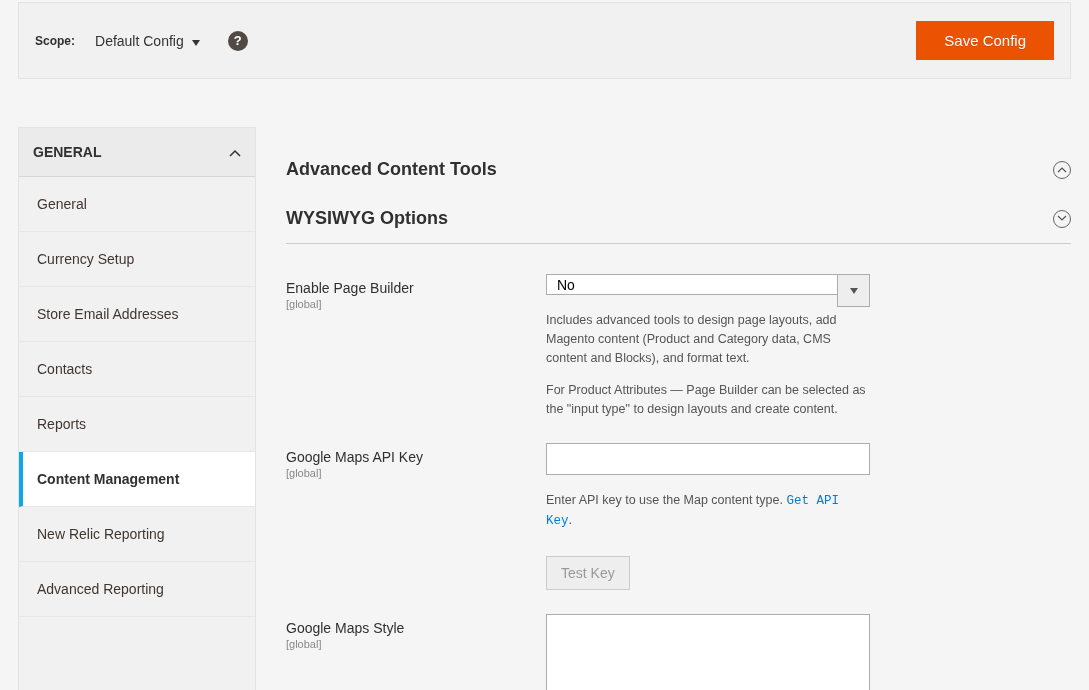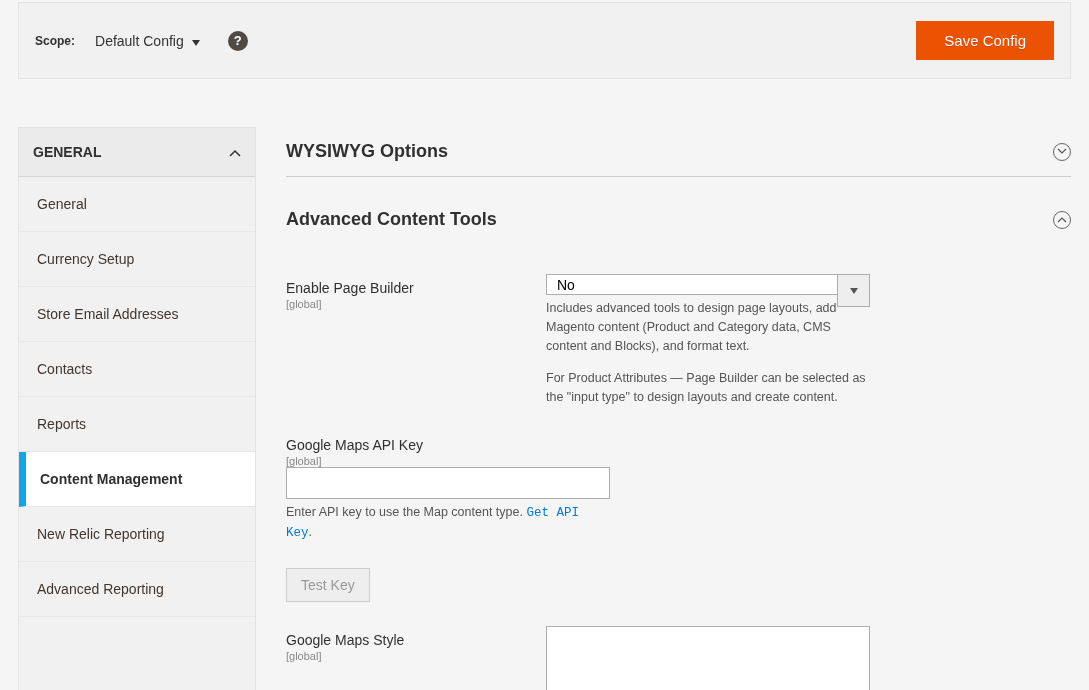--- a/index.html
+++ b/index.html
@@ -33,21 +33,21 @@
   background: #ebebeb; border-bottom: 1px solid #d6d6d6;
   padding: 16px 14px; font-weight: 700; font-size: 14px; color: #303030;
   text-transform: uppercase; display: flex; align-items: center;
   justify-content: space-between; cursor: pointer;
 }
 .sidebar-item {
   padding: 19px 18px; font-size: 14px; color: #41362f;
   border-bottom: 1px solid #e7e7e7; cursor: pointer;
 }
 .sidebar-item.active {
-  background: #fff; border-left: 7px solid #0ea5e9;
+  background: #fff; border-left: 4px solid #0ea5e9;
   font-weight: 600; padding-left: 14px; color: #303030;
 }
 .main { flex: 1; }
 .accordion-head {
   display: flex; align-items: center; justify-content: space-between;
   padding: 14px 0; border-bottom: 1px solid #ccc; cursor: pointer;
 }
 .accordion-title { font-size: 18px; font-weight: 700; color: #303030; }
 .accordion-icon {
   width: 18px; height: 18px; border: 1px solid #666; border-radius: 50%;
@@ -71,21 +71,21 @@
   position: absolute; top: 0; right: 0; width: 33px; height: 33px;
   background: #eee; border: 1px solid #adadad;
   display: flex; align-items: center; justify-content: center;
   pointer-events: none;
 }
 input[type=text], textarea {
   width: 100%; border: 1px solid #adadad; padding: 7px 10px;
   font-size: 14px; font-family: inherit;
 }
 textarea { height: 100px; resize: both; }
-.field-note { font-size: 12.5px; color: #555; margin-top: 4px; line-height: 1.5; }
+.field-note { font-size: 12.5px; color: #555; margin-top: 16px; line-height: 1.5; }
 .field-note a { color: #007bdb; text-decoration: none; font-family: Liberation Mono, monospace; }
 .test-btn {
   background: #eee; border: 1px solid #ccc; color: #999;
   padding: 8px 14px; font-size: 14px; cursor: not-allowed; text-align: right;
 }
 svg.chev { width: 12px; height: 8px; }
 svg.caret-sm { width: 8px; height: 6px; }
 svg.circle-chev { width: 10px; height: 7px; }
 </style>
 </head>
@@ -121,34 +121,34 @@
     <div class="sidebar-item">Store Email Addresses</div>
     <div class="sidebar-item">Contacts</div>
     <div class="sidebar-item">Reports</div>
     <div class="sidebar-item active">Content Management</div>
     <div class="sidebar-item">New Relic Reporting</div>
     <div class="sidebar-item">Advanced Reporting</div>
   </div>
 
   <div class="main">
 
+    <div class="accordion-head" style="border-bottom:none;margin-top:18px;">
+      <span class="accordion-title">Advanced Content Tools</span>
+      <span class="accordion-icon">
+        <svg class="circle-chev" viewBox="0 0 10 7">
+            <path d="M1 6 L5 2 L9 6" stroke="#555" stroke-width="1.2" fill="none"></path>
+          </svg>
+      </span>
+    </div>
+
     <div class="accordion-head">
       <span class="accordion-title">WYSIWYG Options</span>
       <span class="accordion-icon">
         <svg class="circle-chev" viewBox="0 0 10 7">
             <path d="M1 1 L5 5 L9 1" stroke="#555" stroke-width="1.2" fill="none"></path>
-          </svg>
-      </span>
-    </div>
-
-    <div class="accordion-head" style="border-bottom:none;margin-top:18px;">
-      <span class="accordion-title">Advanced Content Tools</span>
-      <span class="accordion-icon">
-        <svg class="circle-chev" viewBox="0 0 10 7">
-            <path d="M1 6 L5 2 L9 6" stroke="#555" stroke-width="1.2" fill="none"></path>
           </svg>
       </span>
     </div>
 
     <div class="accordion-body">
 
       <div class="field-row">
         <div class="field-label-col">
           <span class="field-label">Enable Page Builder</span>
           <span class="field-scope">[global]</span>
@@ -162,21 +162,21 @@
               <svg class="caret-sm" viewBox="0 0 8 6">
                   <path d="M0 0 L8 0 L4 6 Z" fill="#555"></path>
                 </svg>
             </span>
           </div>
           <div class="field-note">Includes advanced tools to design page layouts, add Magento content (Product and Category data, CMS content and Blocks), and format text.</div>
           <div class="field-note" style="margin-top:14px;">For Product Attributes — Page Builder can be selected as the "input type" to design layouts and create content.</div>
         </div>
       </div>
 
-      <div class="field-row" style="margin-top:8px;flex-direction:column;">
+      <div class="field-row" style="margin-top:8px;">
         <div class="field-label-col">
           <span class="field-label">Google Maps API Key</span>
           <span class="field-scope">[global]</span>
         </div>
         <div class="field-control-col">
           <input type="text" value="" style="">
           <div class="field-note">
             <span>Enter API key to use the Map content type. </span><a href="#">Get API Key</a><span>.</span>
           </div>
           <div style="margin-top:26px;">

